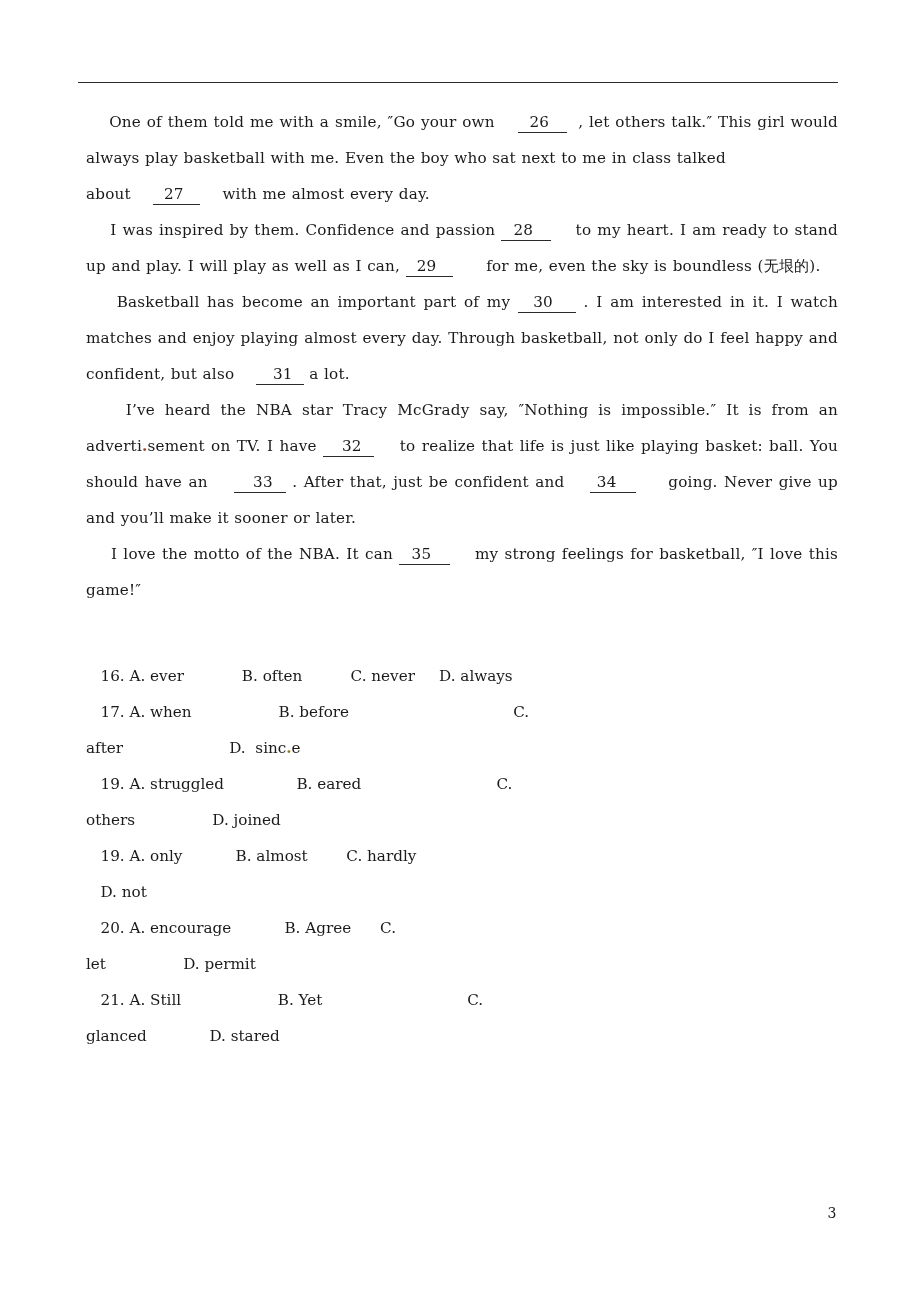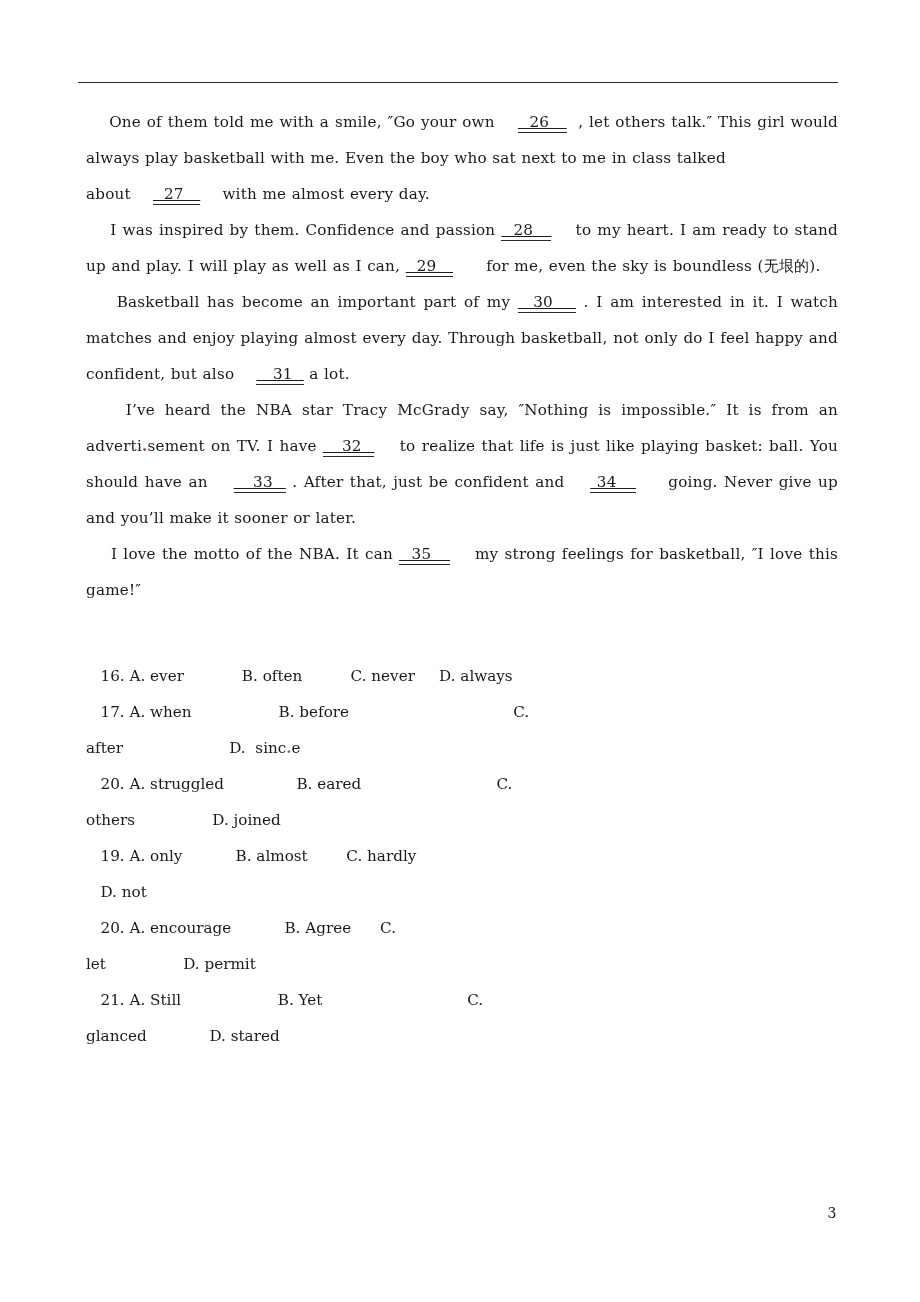--- a/index.html
+++ b/index.html
@@ -50,21 +50,20 @@
     white-space: pre-wrap;
     word-spacing: 0.5px;
   }
   .para.justify {
     text-align: justify;
     text-align-last: left;
   }
 
   .blank {
     white-space: pre;
-    text-decoration: underline;
   }
   .blank u {
     text-decoration: none;
     border-bottom: 1.3px solid #2a2a2a;
     padding-bottom: 1px;
   }
 
   .cn {
     font-family: Liberation Sans, sans-serif;
     font-size: 15px;
@@ -122,21 +121,21 @@
 
     <p class="para justify"><span>&nbsp;&nbsp;&nbsp;&nbsp;I’ve heard the NBA star Tracy McGrady say, ″Nothing is impossible.″ It is from an adverti<span class="speck red">.</span>sement on TV. I have <span class="blank"><u>&nbsp;&nbsp;&nbsp;32&nbsp;&nbsp;</u></span>&nbsp;&nbsp;&nbsp;&nbsp;to realize that life is just like playing basket: ball. You should have an&nbsp;&nbsp;&nbsp; <span class="blank"><u>&nbsp;&nbsp;&nbsp;33&nbsp;&nbsp;</u></span> . After that, just be confident and&nbsp;&nbsp;&nbsp; <span class="blank"><u>&nbsp;34&nbsp;&nbsp;&nbsp;</u></span>&nbsp;&nbsp;&nbsp;&nbsp;&nbsp;going. Never give up and you’ll make it sooner or later.</span></p>
 
     <p class="para justify"><span>&nbsp;&nbsp;&nbsp;&nbsp;I love the motto of the NBA. It can <span class="blank"><u>&nbsp;&nbsp;35&nbsp;&nbsp;&nbsp;</u></span>&nbsp;&nbsp;&nbsp;&nbsp;my strong feelings for basketball, ″I love this game!″</span></p>
 
   </div>
 
   <div class="questions">
     <div class="q-line"><span class="q-wrap">   16. A. ever            B. often          C. never     D. always</span></div>
     <div class="q-line"><span class="q-wrap">   17. A. when                  B. before                                  C.</span><span class="q-wrap">after&nbsp;&nbsp;&nbsp;&nbsp;&nbsp;&nbsp;&nbsp;&nbsp;&nbsp;&nbsp;&nbsp;&nbsp;&nbsp;&nbsp;&nbsp;&nbsp;&nbsp;&nbsp;&nbsp;&nbsp;&nbsp;&nbsp;D.&nbsp; sinc<span class="speck">.</span>e</span></div>
-    <div class="q-line"><span class="q-wrap">   20. A. struggled               B. eared                            C.</span><span class="q-wrap">others                D. joined</span></div>
+    <div class="q-line"><span class="q-wrap">   19. A. struggled               B. eared                            C.</span><span class="q-wrap">others                D. joined</span></div>
     <div class="q-line"><span class="q-wrap">   19. A. only           B. almost        C. hardly</span><span class="q-wrap">   D. not</span></div>
     <div class="q-line"><span class="q-wrap">   20. A. encourage           B. Agree      C.</span><span class="q-wrap">let                D. permit</span></div>
     <div class="q-line"><span class="q-wrap">   21. A. Still                    B. Yet                              C.</span></div>
     <div class="q-line"><span class="q-wrap">glanced             D. stared</span></div>
   </div>
 
   <div class="page-number">3</div>
 
 </div>
 

